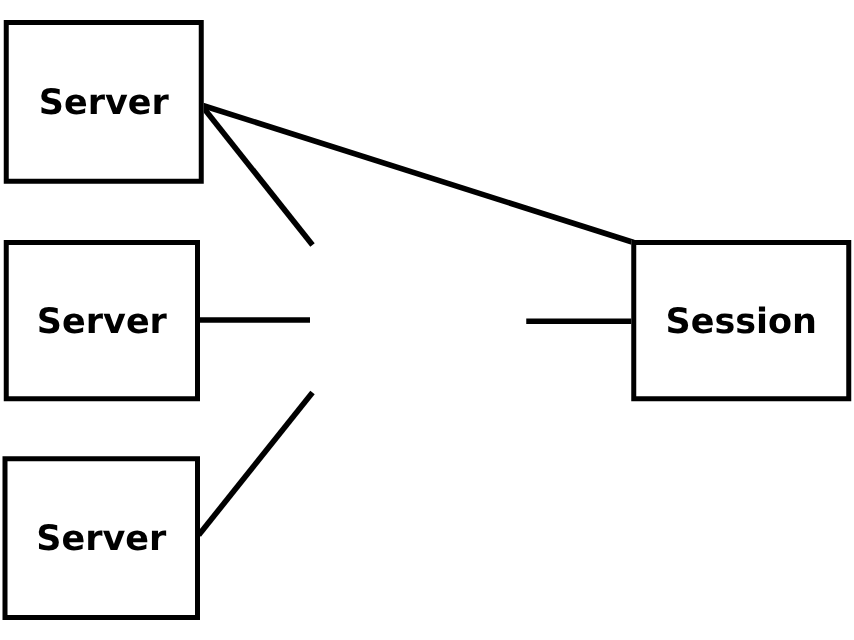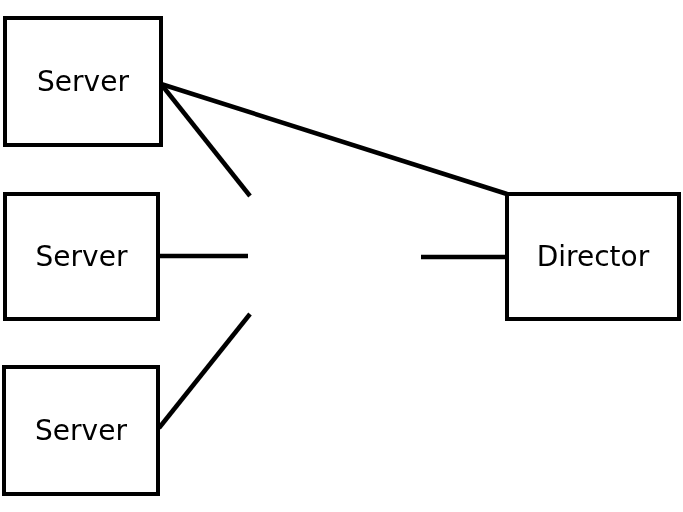--- a/index.html
+++ b/index.html
@@ -19,20 +19,21 @@
     width: 683px; height: 512px;
   }
   .node {
     position: absolute;
     background: var(--bg);
     border: 4.5px solid var(--ink);
     display: flex;
     align-items: center;
     justify-content: center;
     text-align: right;
+    font-weight: bold;
   }
   .node .label {
     color: var(--ink);
     font-size: 28px;
     line-height: 1.2;
     white-space: pre-line;
   }
 </style>
 </head>
 <body>
@@ -53,15 +54,15 @@
   <div class="node" style="left: 3px; top: 192px; width: 157px; height: 129px;">
     <span class="label">Server</span>
   </div>
 
   <div class="node" style="left: 2px; top: 365px; width: 158px; height: 131px;">
     <span class="label">Server</span>
   </div>
 
 
   <div class="node" style="left: 505px; top: 192px; width: 176px; height: 129px;">
-    <span class="label">Director</span>
+    <span class="label">Session</span>
   </div>
 </div>
 
 </body></html>

